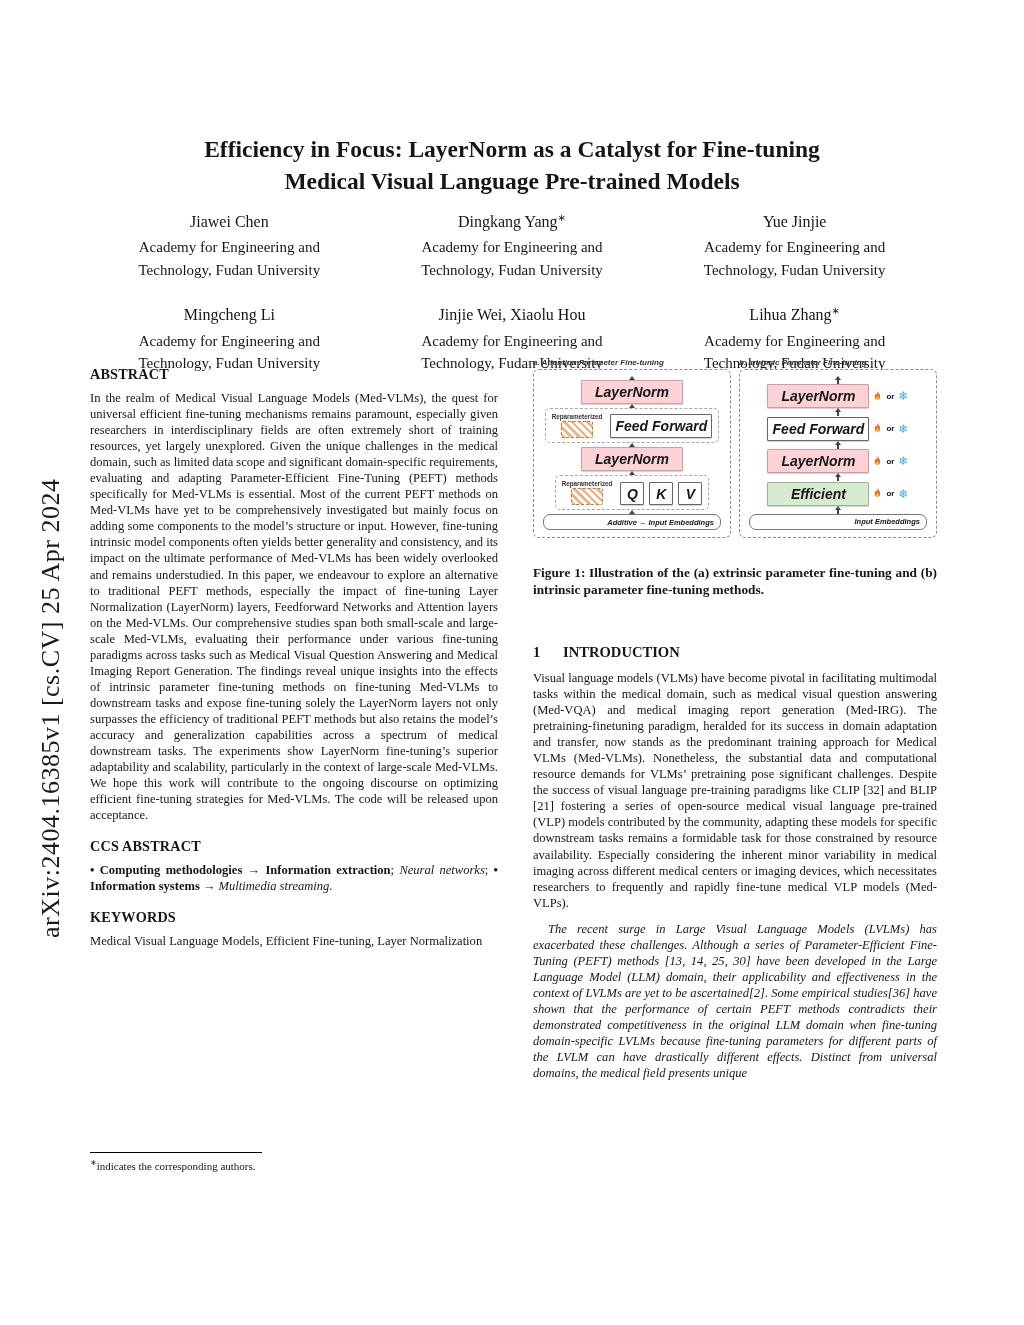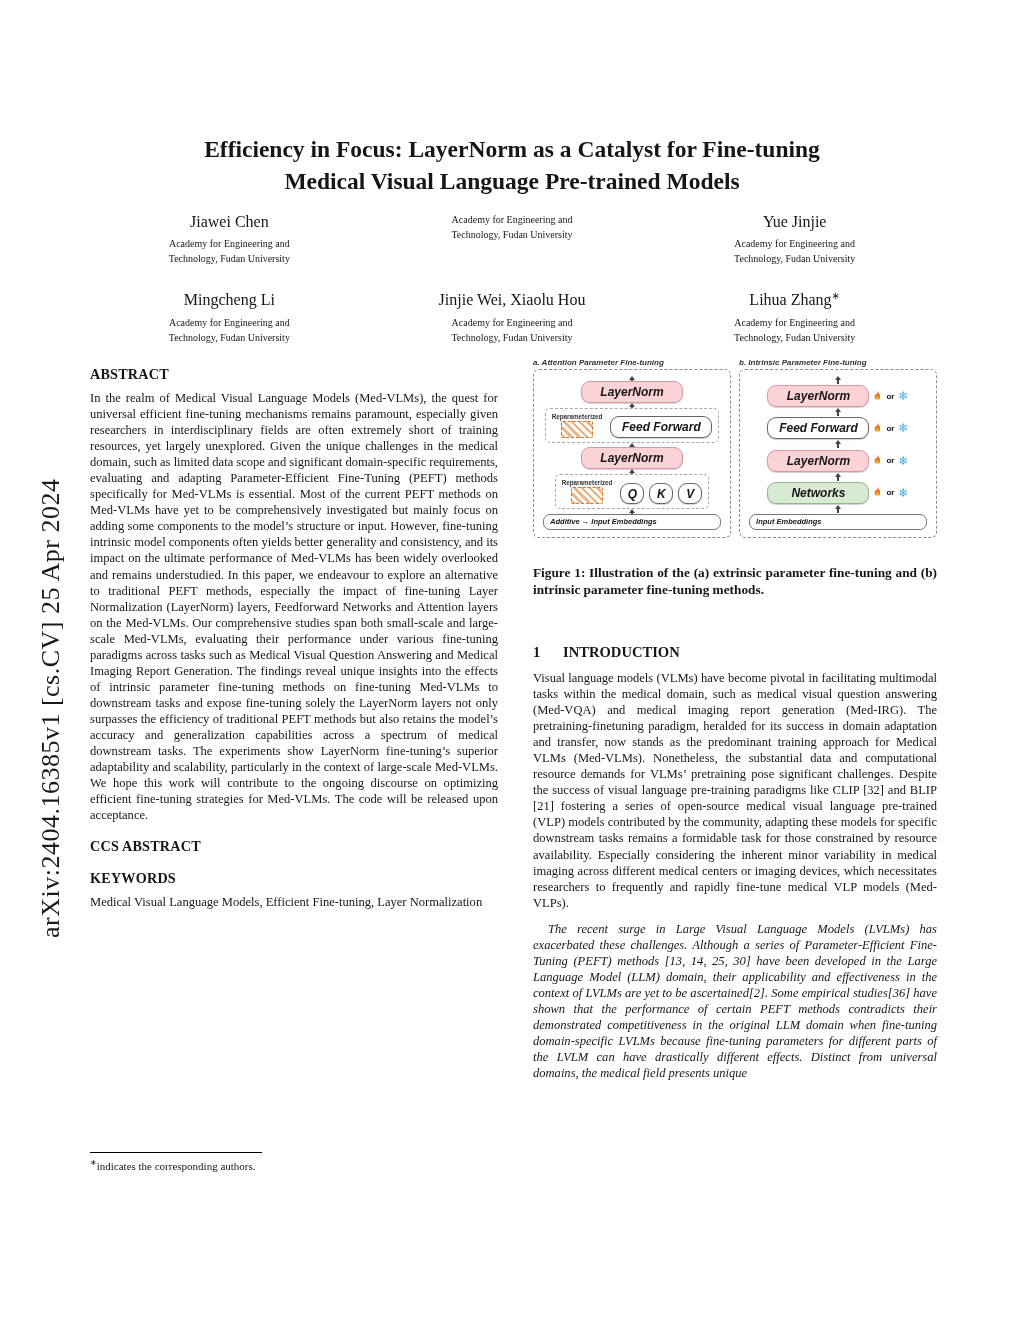--- a/index.html
+++ b/index.html
@@ -33,21 +33,21 @@
   }
   .authors {
     position: absolute; top: 212px; left: 88px; width: 848px;
     display: grid;
     grid-template-columns: repeat(3, 1fr);
     row-gap: 24px;
   }
   .author-cell { text-align: center; }
   .author-name { font-size: 16px; margin-bottom: 5px; }
   .author-name sup { font-size: 10px; }
-  .author-affil { font-size: 10px; line-height: 1.5; }
+  .author-affil { font-size: 15px; line-height: 1.5; }
 
   
   .left-col  { position: absolute; left: 90px;  top: 366px; width: 408px; }
   .right-col { position: absolute; left: 533px; top: 358px; width: 404px; }
 
   .sec-heading { font-size: 14.2px; font-weight: bold; margin: 0 0 7px 0; letter-spacing: 0.2px; }
   .body-text { font-size: 12.55px; line-height: 16.05px; text-align: justify; }
   .mt { margin-top: 15px; }
   .b { font-weight: bold; }
   .i { font-style: italic; }
@@ -69,23 +69,23 @@
   .panel-box {
     border: 1.4px dashed #8a8a8a; border-radius: 6px;
     background: #fff;
     padding: 6px 7px 7px;
     display: flex; flex-direction: column; align-items: center;
     justify-content: space-between;
     height: 154px;
   }
   .fbox {
     font-family: "Liberation Sans", sans-serif;
-    font-size: 12px; font-weight: bold; font-style: italic;
+    font-size: 14px; font-weight: bold; font-style: italic;
     text-align: center;
-    border-radius: 9px;
+    border-radius: 1px;
     padding: 3px 0;
     width: 100px;
     border: 1px solid #666;
     background: #fff;
     box-shadow: 0 1px 1px rgba(0,0,0,0.18);
   }
   .pink  { background: #fbd3d7; border-color: #d998a0; }
   .green { background: #d9ead3; border-color: #93b88c; }
   .qkvbox { width: 22px; padding: 2.5px 0; }
   .group {
@@ -109,21 +109,21 @@
   .up-arrow::before {
     content: ""; border-left: 3.5px solid transparent; border-right: 3.5px solid transparent;
     border-bottom: 4.5px solid #444;
   }
   .up-arrow::after { content: ""; width: 1.2px; flex: 1; background: #444; }
   .bottom-pill {
     border: 1px solid #777; border-radius: 7px;
     padding: 2.5px 6px;
     font-family: "Liberation Sans", sans-serif;
     font-size: 7.5px; font-weight: bold; font-style: italic;
-    text-align: left; width: 90%;
+    text-align: right; width: 90%;
     background: #fff;
   }
   .brow { display: flex; align-items: center; gap: 4px; }
   .or { font-family: "Liberation Sans", sans-serif; font-size: 8px; font-weight: bold; }
   .snow { color: #45a6e8; font-size: 12px; font-family: "DejaVu Sans", sans-serif; line-height: 1; }
   .fire svg { width: 9px; height: 11px; display: block; }
 
   .fig-caption {
     margin-top: 26px;
     font-weight: bold; font-size: 13.3px; line-height: 17px;
@@ -148,20 +148,21 @@
 
 <div class="authors">
   <div class="author-cell">
     <div class="author-name"><span>Jiawei Chen</span><sup></sup></div>
     <div class="author-affil">
         <div>Academy for Engineering and</div>
         <div>Technology, Fudan University</div>
       </div>
   </div>
   <div class="author-cell">
+    <div class="author-name"><span>Dingkang Yang</span><sup>∗</sup></div>
     <div class="author-affil">
         <div>Academy for Engineering and</div>
         <div>Technology, Fudan University</div>
       </div>
   </div>
   <div class="author-cell">
     <div class="author-name"><span>Yue Jinjie</span><sup></sup></div>
     <div class="author-affil">
         <div>Academy for Engineering and</div>
         <div>Technology, Fudan University</div>
@@ -188,20 +189,21 @@
         <div>Technology, Fudan University</div>
       </div>
   </div>
 </div>
 
 <div class="left-col">
   <div class="sec-heading">ABSTRACT</div>
   <div class="body-text">In the realm of Medical Visual Language Models (Med-VLMs), the quest for universal efficient fine-tuning mechanisms remains paramount, especially given researchers in interdisciplinary fields are often extremely short of training resources, yet largely unexplored. Given the unique challenges in the medical domain, such as limited data scope and significant domain-specific requirements, evaluating and adapting Parameter-Efficient Fine-Tuning (PEFT) methods specifically for Med-VLMs is essential. Most of the current PEFT methods on Med-VLMs have yet to be comprehensively investigated but mainly focus on adding some components to the model’s structure or input. However, fine-tuning intrinsic model components often yields better generality and consistency, and its impact on the ultimate performance of Med-VLMs has been widely overlooked and remains understudied. In this paper, we endeavour to explore an alternative to traditional PEFT methods, especially the impact of fine-tuning Layer Normalization (LayerNorm) layers, Feedforward Networks and Attention layers on the Med-VLMs. Our comprehensive studies span both small-scale and large-scale Med-VLMs, evaluating their performance under various fine-tuning paradigms across tasks such as Medical Visual Question Answering and Medical Imaging Report Generation. The findings reveal unique insights into the effects of intrinsic parameter fine-tuning methods on fine-tuning Med-VLMs to downstream tasks and expose fine-tuning solely the LayerNorm layers not only surpasses the efficiency of traditional PEFT methods but also retains the model’s accuracy and generalization capabilities across a spectrum of medical downstream tasks. The experiments show LayerNorm fine-tuning’s superior adaptability and scalability, particularly in the context of large-scale Med-VLMs. We hope this work will contribute to the ongoing discourse on optimizing efficient fine-tuning strategies for Med-VLMs. The code will be released upon acceptance.</div>
 
   <div class="sec-heading mt">CCS ABSTRACT</div>
+  <div class="body-text"><span class="b">• Computing methodologies → Information extraction</span><span>; </span><span class="i">Neural networks</span><span>; </span><span class="b">• Information systems → </span><span class="i">Multimedia streaming</span><span>.</span></div>
 
   <div class="sec-heading mt">KEYWORDS</div>
   <div class="body-text">Medical Visual Language Models, Efficient Fine-tuning, Layer Normalization</div>
 </div>
 
 <div class="footnote">
   <div class="fn-rule"></div>
   <div class="fn-text"><sup>∗</sup><span>indicates the corresponding authors.</span></div>
 </div>
 
@@ -275,21 +277,21 @@
               <svg viewBox="0 0 10 12">
                 <path d="M5 0 C6 2 8 3 8 6.5 A3.1 3.1 0 0 1 1.8 6.5 C1.8 4.8 2.8 3.8 3.3 2.6 C3.8 3.4 4.4 3.6 4.7 3 C5 2.2 4.7 1 5 0 Z" fill="#e8742c"></path>
                 <path d="M5 5.4 C5.8 6.3 6.4 6.9 6.4 8.3 A1.7 1.7 0 0 1 3 8.3 C3 7.1 4.2 6.5 5 5.4 Z" fill="#f6c23d"></path>
               </svg>
             </span>
           <span class="or">or</span>
           <span class="snow">❄</span>
         </div>
         <div class="up-arrow"></div>
         <div class="brow">
-          <div class="fbox green">Networks</div>
+          <div class="fbox green">Efficient</div>
           <span class="fire">
               <svg viewBox="0 0 10 12">
                 <path d="M5 0 C6 2 8 3 8 6.5 A3.1 3.1 0 0 1 1.8 6.5 C1.8 4.8 2.8 3.8 3.3 2.6 C3.8 3.4 4.4 3.6 4.7 3 C5 2.2 4.7 1 5 0 Z" fill="#e8742c"></path>
                 <path d="M5 5.4 C5.8 6.3 6.4 6.9 6.4 8.3 A1.7 1.7 0 0 1 3 8.3 C3 7.1 4.2 6.5 5 5.4 Z" fill="#f6c23d"></path>
               </svg>
             </span>
           <span class="or">or</span>
           <span class="snow">❄</span>
         </div>
         <div class="up-arrow"></div>

